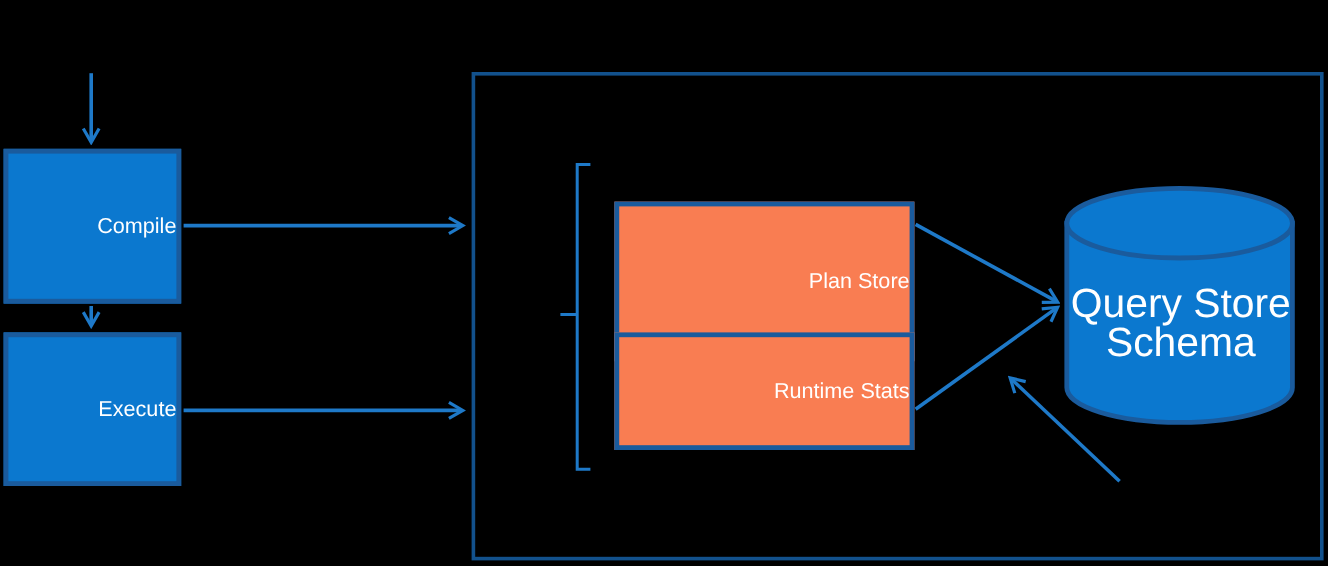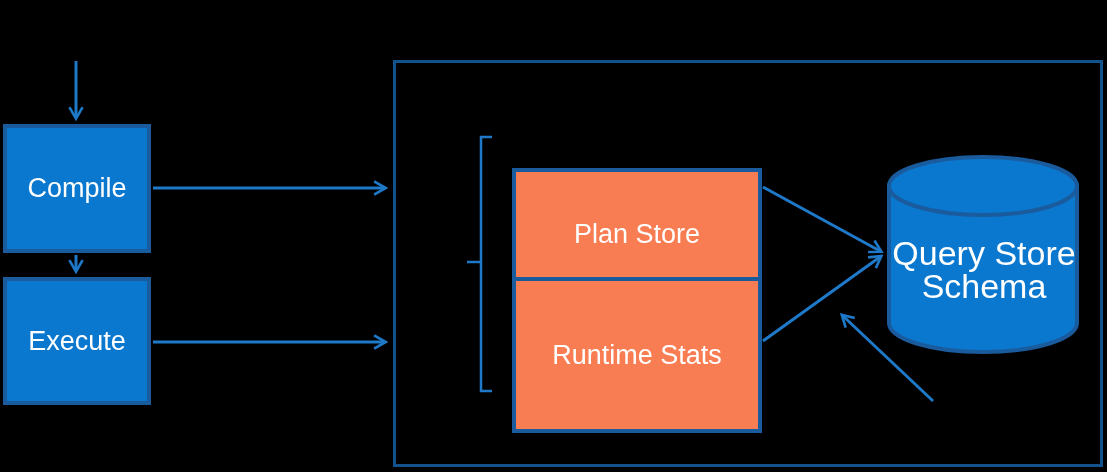--- a/index.html
+++ b/index.html
@@ -15,38 +15,38 @@
     position: absolute;
     left: 393px; top: 60px;
     width: 710px; height: 407px;
     border: 3px solid var(--outer-border, #12518c);
     box-sizing: border-box;
   }
   .node {
     position: absolute;
     display: flex;
     align-items: center;
-    justify-content: center;
+    justify-content: flex-end;
     color: var(--text, #fff);
-    font-size: 27px;
+    font-size: 18px;
     text-align: center;
     box-sizing: border-box;
   }
   .blue-node {
     background: var(--box-fill, #0b78cf);
     border: 4px solid var(--box-border, #1a5b9d);
   }
   .orange-node {
     background: var(--orange-fill, #f97d52);
     border: 4px solid var(--box-border, #1a5b9d);
   }
   #compile       { left: 3px;   top: 124px; width: 148px; height: 129px; }
   #execute       { left: 3px;   top: 277px; width: 148px; height: 128px; }
   #plan-store    { left: 512px; top: 120px; width: 250px; height: 133px; margin-top: 48px; }
-  #runtime-stats { left: 512px; top: 277px; width: 250px; height: 156px; }
+  #runtime-stats { left: 512px; top: 277px; width: 250px; height: 98px; }
   .schema-label {
     position: absolute;
     left: 890px; top: 237px;
     width: 188px;
     color: var(--text, #fff);
     font-size: 34px;
     line-height: 33px;
     text-align: center;
   }
   svg.overlay {

